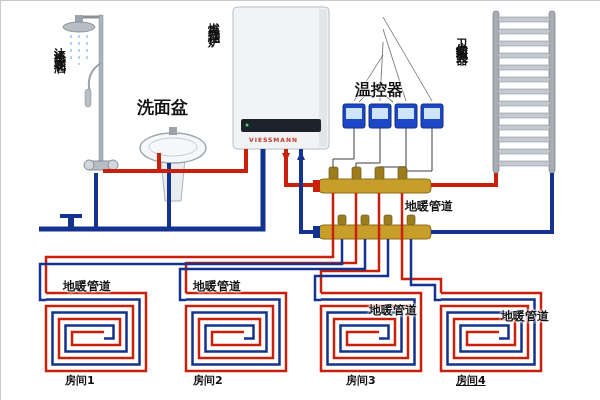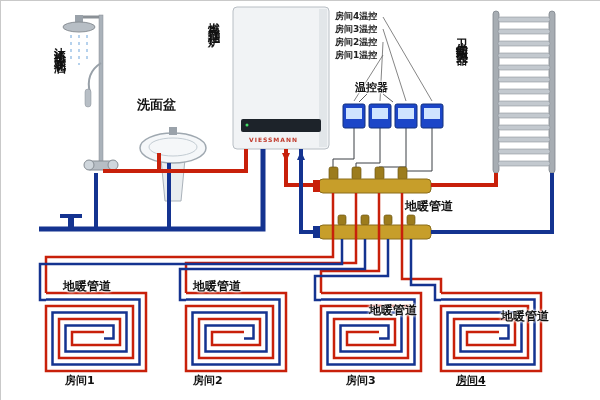--- a/index.html
+++ b/index.html
@@ -6,24 +6,24 @@
   #stage {
     position:relative; width:600px; height:400px; margin:0 auto;
     background:#ffffff; border:1px solid #c9c9c9; overflow:hidden;
     font-family:"DejaVu Sans", sans-serif;
   }
   #diagram-svg { position:absolute; left:0; top:0; }
   .label { position:absolute; font-weight:bold; color:#111; white-space:nowrap;
            text-shadow:0 0 3px #fff,0 0 3px #fff,0 0 3px #fff; }
   .vlabel { writing-mode:vertical-rl; text-orientation:upright; letter-spacing:3px; }
   .lbl-shower   { left:50px;  top:36px;  font-size:12px; }
-  .lbl-basin    { left:136px; top:95px;  font-size:13px; }
+  .lbl-basin    { left:136px; top:95px;  font-size:17px; }
   .lbl-boiler   { left:204px; top:12px;  font-size:12px; }
   .lbl-radiator { left:452px; top:28px;  font-size:12px; }
-  .lbl-tstat    { left:354px; top:79px;  font-size:11px; }
+  .lbl-tstat    { left:354px; top:79px;  font-size:16px; }
   .lbl-manifold { left:404px; top:197px; font-size:12px; }
   .tstat-list { position:absolute; left:334px; top:9px; }
   .tstat-list div { font-size:9px; font-weight:bold; color:#222; line-height:13px;
                     text-shadow:0 0 2px #fff; }
   .lbl-pipe { font-size:12px;text-align:right; }
   .lbl-pipe.c1 { left:62px;  top:277px; }
   .lbl-pipe.c2 { left:192px; top:277px; }
   .lbl-pipe.c3 { left:368px; top:301px; }
   .lbl-pipe.c4 { left:500px; top:307px; }
   .lbl-room { font-size:11px; top:372px; }
@@ -193,26 +193,20 @@
     <use href="#coil-def" x="185" y="292"></use>
     <use href="#coil-def" x="320" y="292"></use>
     <use href="#coil-def" x="440" y="292"></use>
   </svg>
 
   <div class="label vlabel lbl-shower">沐浴热水花洒</div>
   <div class="label lbl-basin">洗面盆</div>
   <div class="label vlabel lbl-boiler">燃气壁挂炉</div>
   <div class="brand">VIESSMANN</div>
 
-  <div class="tstat-list">
-    <div>房间4温控</div>
-    <div>房间3温控</div>
-    <div>房间2温控</div>
-    <div>房间1温控</div>
-  </div>
   <div class="label lbl-tstat">温控器</div>
 
   <div class="label vlabel lbl-radiator">卫生间散热器</div>
   <div class="label lbl-manifold">地暖管道</div>
 
   <div class="label lbl-pipe c1">地暖管道</div>
   <div class="label lbl-pipe c2">地暖管道</div>
   <div class="label lbl-pipe c3">地暖管道</div>
   <div class="label lbl-pipe c4">地暖管道</div>
 

